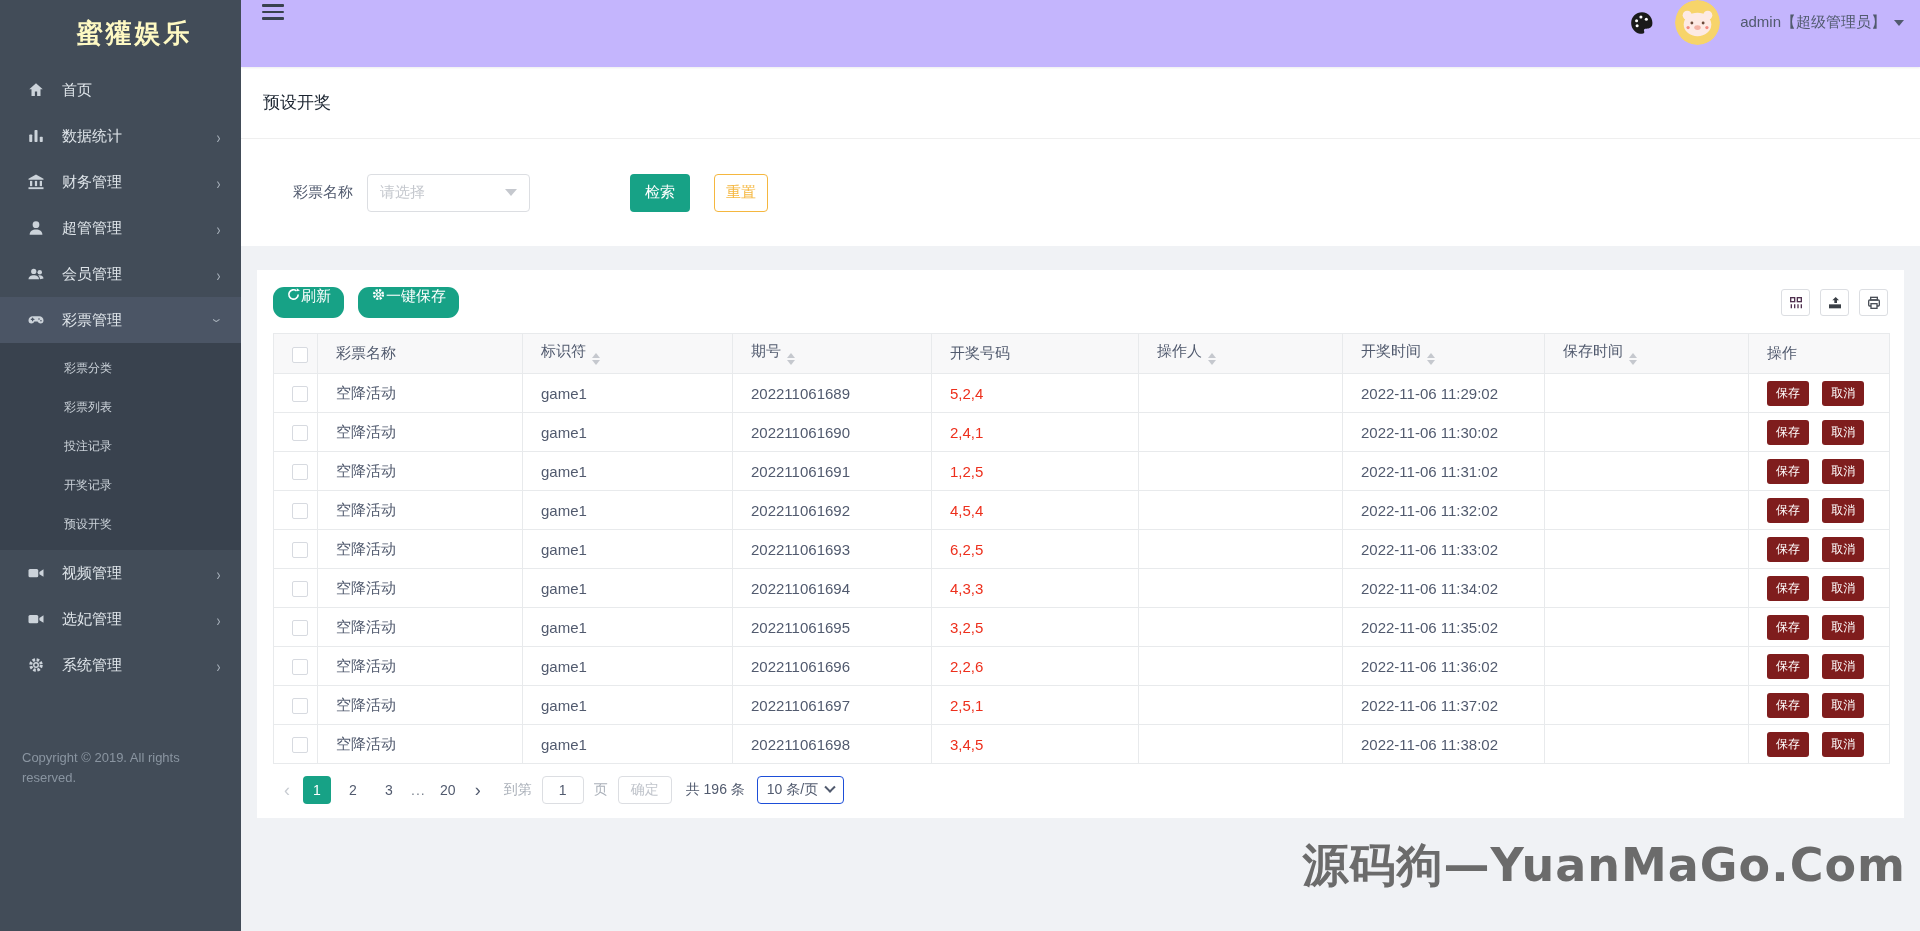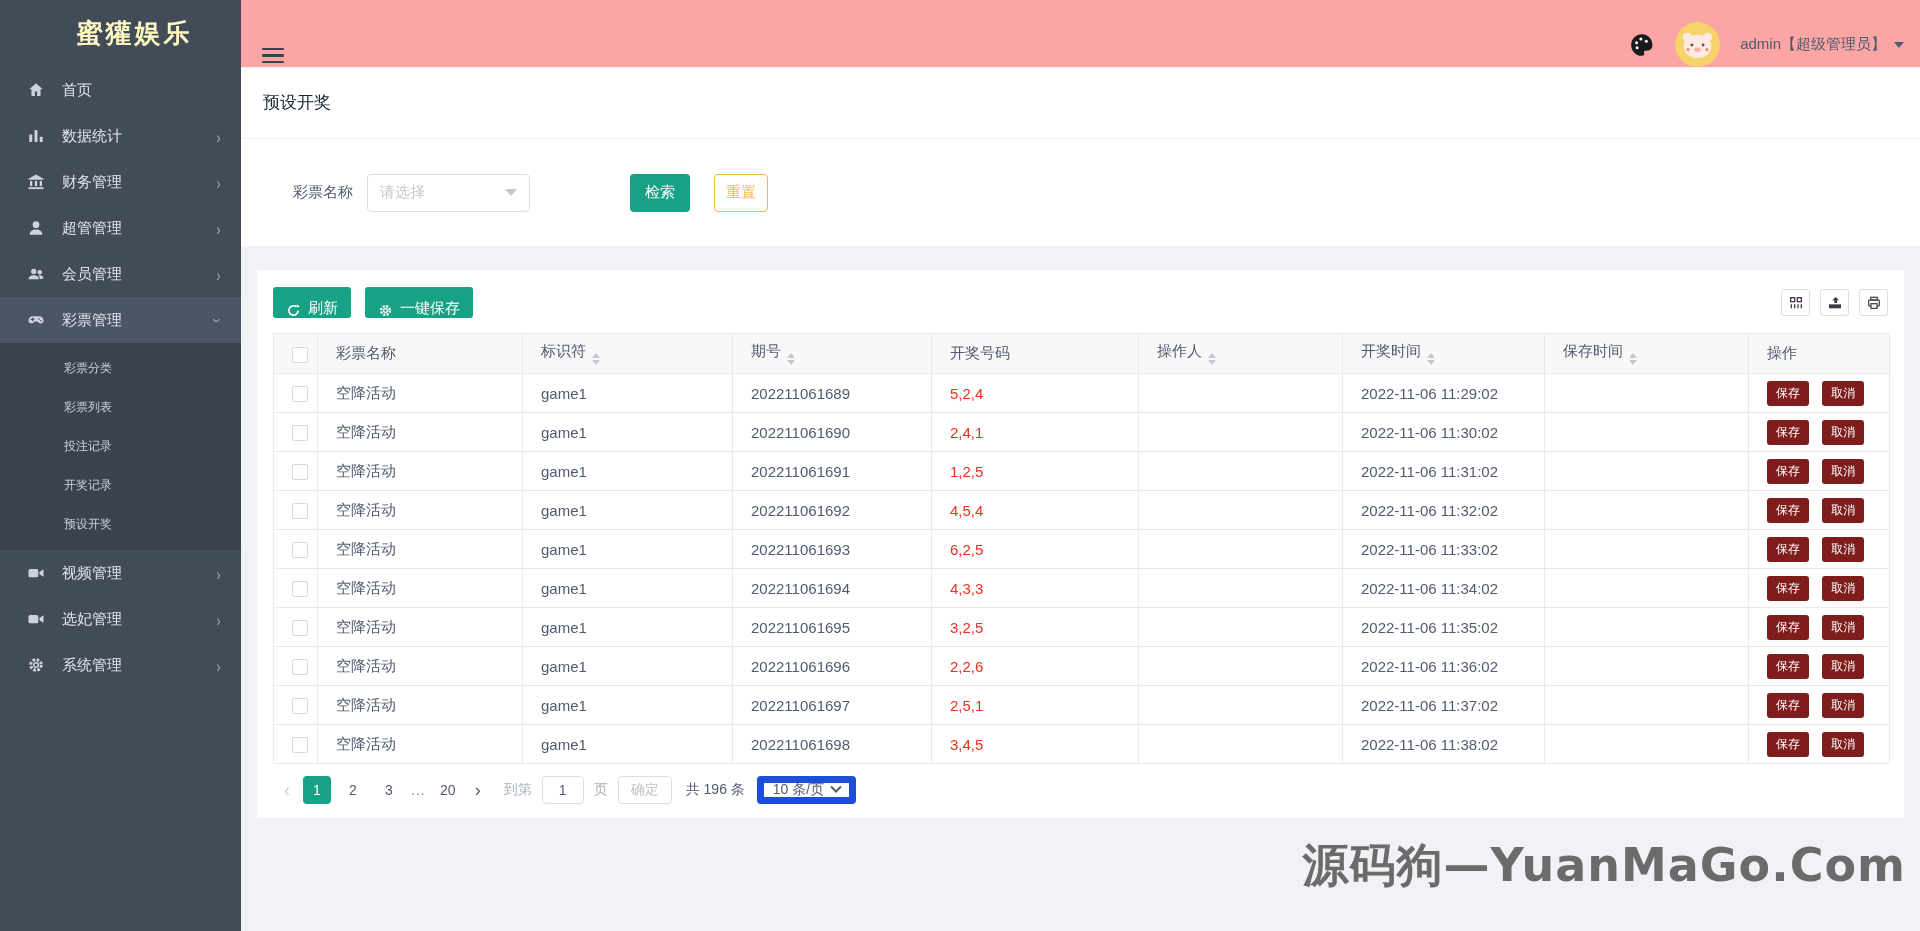--- a/index.html
+++ b/index.html
@@ -14,21 +14,21 @@
   .menu-item .mi-icon svg { width:18px; height:18px; }
   .menu-item .chev { margin-left:auto; color:#a8b1bb; font-size:15px; line-height:1; transform:scale(.8,1.1); }
   .menu-item .chev.down { transform:rotate(90deg) scale(.8,1.1); }
   .menu-item.active-parent { background:#4b5565; }
   .submenu { background:#39424e; padding:6px 0; }
   .submenu-item { height:39px; line-height:39px; padding-left:64px; color:#ccd3da; font-size:12px; cursor:pointer; }
   .copyright { margin-top:60px; padding:0 22px; color:#8a95a1; font-size:13px; line-height:1.55; }
 
   
   .main { margin-left:241px; height:931px; position:relative; }
-  .topbar { height:67px; background:#fca5a5; display:flex; align-items:flex-end; padding:0 16px 0 21px; box-shadow:0 1px 2px rgba(0,21,41,.08); position:relative; z-index:2; }
+  .topbar { height:67px; background:#c4b5fd; display:flex; align-items:flex-start; padding:0 16px 0 21px; box-shadow:0 1px 2px rgba(0,21,41,.08); position:relative; z-index:2; }
   .hamburger { width:22px; cursor:pointer; }
   .hamburger div { height:2.5px; background:#39424e; margin:4px 0; border-radius:1px; }
   .hamburger div:nth-child(1){ width:22px; } .hamburger div:nth-child(2){ width:22px; } .hamburger div:nth-child(3){ width:22px; }
   .topbar-right { margin-left:auto; display:flex; align-items:center; gap:20px; }
   .palette-btn { width:26px; height:26px; cursor:pointer; display:flex; align-items:center; }
   .avatar { width:45px; height:45px; border-radius:50%; overflow:hidden; flex:none; cursor:pointer; }
   .userbox { display:flex; align-items:center; gap:8px; font-size:15px; color:#515a6e; cursor:pointer; }
   .caret-down { width:0; height:0; border-left:5px solid transparent; border-right:5px solid transparent; border-top:6px solid #515a6e; }
 
   .title-bar { background:#fff; height:72px; display:flex; align-items:center; padding-left:22px; border-bottom:1px solid #efefef; font-size:17px; color:#1c2531; }
@@ -37,21 +37,21 @@
   .select-box { width:163px; height:38px; border:1px solid #dcdee2; border-radius:4px; background:#fff; display:flex; align-items:center; padding:0 12px; cursor:pointer; }
   .select-box .ph { color:#c5c8ce; font-size:15px; }
   .select-box .tri { margin-left:auto; width:0; height:0; border-left:6px solid transparent; border-right:6px solid transparent; border-top:7px solid #c5c8ce; }
   .btn { border:none; border-radius:4px; font-size:15px; cursor:pointer; font-family:inherit; }
   .btn-search { width:60px; height:38px; background:#17a286; color:#fff; margin-left:100px; }
   .btn-reset { width:54px; height:38px; background:#fff; border:1px solid #f5b73f; color:#f5b73f; margin-left:24px; }
 
   
   .card { margin:24px 16px 0; background:#fff; padding:17px 16px 14px; }
   .card-toolbar { display:flex; align-items:center; margin-bottom:15px; }
-  .btn-teal { height:31px; background:#17a286; color:#fff; border-radius:3px; display:inline-flex; align-items:flex-end; gap:7px; padding:0 13px; font-size:15px; }
+  .btn-teal { height:31px; background:#17a286; color:#fff; border-radius:11px; display:inline-flex; align-items:flex-start; padding:0 13px; font-size:15px; }
   .btn-teal + .btn-teal { margin-left:14px; }
   .btn-teal svg { width:15px; height:15px; }
   .tool-icons { margin-left:auto; display:flex; gap:10px; }
   .icon-btn { width:29px; height:27px; border:1px solid #dcdee2; border-radius:3px; background:#fff; display:flex; align-items:center; justify-content:center; cursor:pointer; }
   .icon-btn svg { width:16px; height:16px; }
 
   table { width:100%; border-collapse:collapse; table-layout:fixed; font-size:15px; }
   th,td { border:1px solid #e8eaec; height:39px; padding:0 0 0 18px; text-align:left; font-weight:400; overflow:hidden; white-space:nowrap; }
   thead th { background:#f8f8f9; color:#515a6e; height:40px; }
   td { color:#515a6e; }
@@ -68,21 +68,21 @@
   .pagination { display:flex; align-items:center; margin-top:12px; padding-left:2px; font-size:14px; color:#515a6e; }
   .pg-arrow { min-width:24px; text-align:center; font-size:18px; line-height:28px; cursor:pointer; }
   .pg-arrow.disabled { color:#c8ccd2; }
   .pg-num { min-width:28px; height:28px; line-height:28px; text-align:center; border-radius:4px; margin:0 4px; cursor:pointer; }
   .pg-num.active { background:#17a286; color:#fff; }
   .pg-ellipsis { margin:0 4px; color:#7a828e; letter-spacing:1px; }
   .pg-goto { margin-left:14px; color:#aab0b9; display:flex; align-items:center; gap:10px; }
   .pg-input { width:42px; height:28px; border:1px solid #dcdee2; border-radius:4px; text-align:center; font-size:14px; color:#515a6e; font-family:inherit; }
   .pg-confirm { height:28px; padding:0 12px; background:#fff; border:1px solid #dcdee2; border-radius:4px; color:#c0c4cb; font-size:14px; cursor:pointer; font-family:inherit; }
   .pg-total { margin-left:14px; color:#515a6e; }
-  .pg-size { margin-left:12px; height:28px; border:7px solid #1d4ed8; border-radius:4px; background:#fff; display:flex; align-items:center; padding:0 9px; gap:8px; cursor:pointer; }
+  .pg-size { margin-left:12px; height:28px; border:1px solid #1d4ed8; border-radius:4px; background:#fff; display:flex; align-items:center; padding:0 9px; gap:8px; cursor:pointer; }
   .pg-size .chev-dn { width:8px; height:8px; border-right:2px solid #515a6e; border-bottom:2px solid #515a6e; transform:rotate(45deg) translate(-2px,-2px); }
 
   .watermark { position:absolute; right:14px; bottom:34px; font-size:46px; font-weight:bold; color:#6b6b6b; letter-spacing:1px; font-family:"DejaVu Sans","Liberation Sans",sans-serif; }
 </style>
 </head>
 <body>
 
 <div class="sidebar">
   <div class="logo">蜜獾娱乐</div>
 
@@ -193,20 +193,24 @@
     <span class="mi-icon">
       <svg viewBox="0 0 24 24">
           <circle cx="12" cy="12" r="7" fill="none" stroke="currentColor" stroke-width="4" stroke-dasharray="3.4 2.1"></circle>
           <circle cx="12" cy="12" r="3" fill="none" stroke="currentColor" stroke-width="2"></circle>
         </svg>
       </span>
     <span>系统管理</span>
     <span class="chev">›</span>
   </div>
 
+  <div class="copyright">
+    <div>Copyright © 2019. All rights</div>
+    <div>reserved.</div>
+  </div>
 </div>
 
 <div class="main">
 
   <div class="topbar">
     <div class="hamburger">
         <div></div>
         <div></div>
         <div></div>
       </div>

